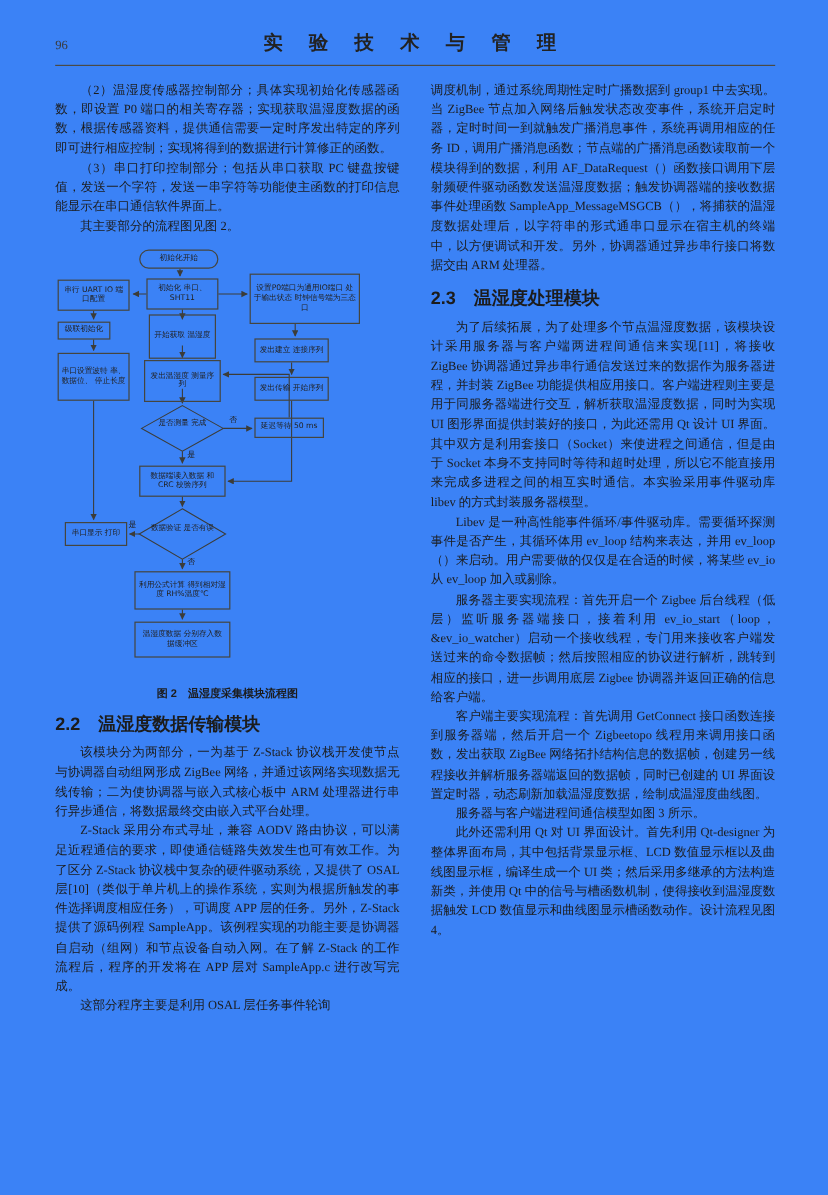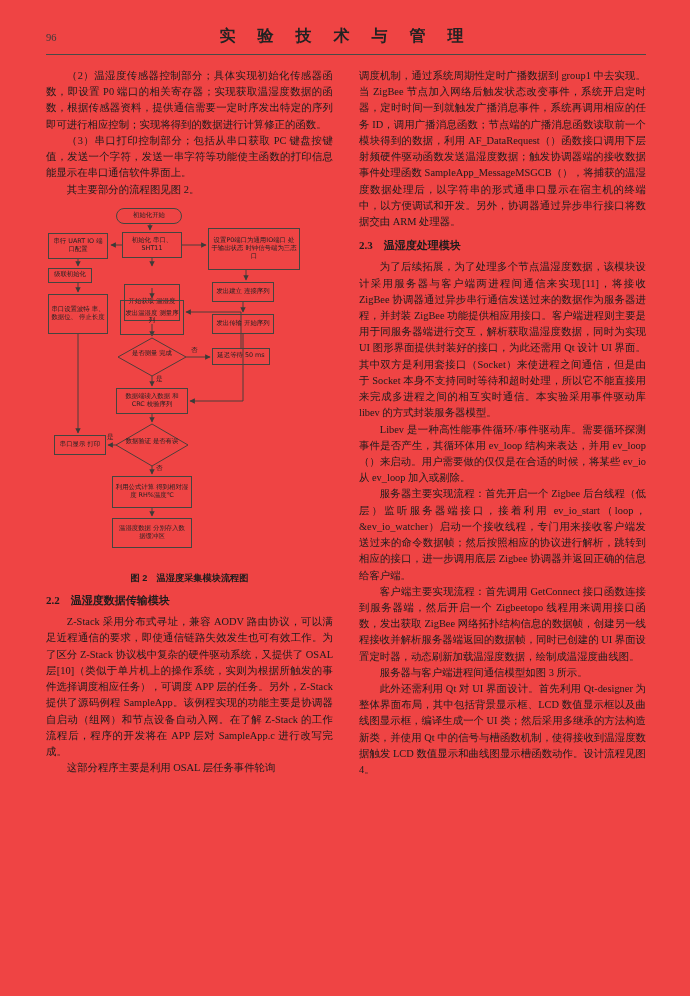--- a/index.html
+++ b/index.html
@@ -1,33 +1,33 @@
 <!DOCTYPE html>
 <html><head>
 <meta charset="utf-8">
 <style>
   * { margin:0; padding:0; box-sizing:border-box; }
   html,body { background:#dddcd6; }
   .page {
     width:690px; height:996px; margin:0 auto; overflow:hidden;
-    background:#ef4444; color:#1c1c1c;
+    background:#3b82f6; color:#1c1c1c;
     padding:26px 44px 7px 46px;
     font-family:"Liberation Serif","DejaVu Serif",serif;
   }
   .header { display:flex; align-items:baseline; }
   .pagenum { width:60px; font-size:10.5px; color:#3a3a3a; }
   .journal { flex:1; text-align:center; font-size:16px; font-weight:bold; letter-spacing:9px; margin-right:60px; color:#222; }
   .header-rule { border-bottom:1.2px solid #4a4a46; margin-top:7px; margin-bottom:13px; }
   .columns { display:flex; gap:26px; }
   .col { width:287px; font-size:10.4px; line-height:1.56; text-align:justify; }
   .col p { text-indent:2em; }
   .col p.noindent { text-indent:0; }
   h3.sec {
-    font-size:11px; font-weight:bold; margin:7px 0 5px;
-    font-family:Liberation Serif, serif; text-indent:0;
+    font-size:15px; font-weight:bold; margin:7px 0 5px;
+    font-family:Liberation Sans, sans-serif; text-indent:0;
   }
   .figcap {
     text-align:center; font-size:9.2px; font-weight:bold; margin:13px 0 6px;
     font-family:"Liberation Sans","DejaVu Sans",sans-serif;
   }
   
   .flow {
     position:relative; width:292px; height:352px; margin:8px auto 0;
     font-family:"DejaVu Sans","Liberation Sans",sans-serif;
   }
@@ -89,41 +89,42 @@
             <polygon points="106,132 140,151 106,170 72,151"></polygon>
             <polygon points="106,218 142,239 106,260 70,239"></polygon>
           </g>
         </svg>
 
         <div class="fnode round" style="left:70px;top:2px;width:66px;height:16px">初始化开始</div>
         <div class="fnode" style="left:2px;top:27px;width:60px;height:26px">串行 UART IO 端口配置</div>
         <div class="fnode" style="left:76px;top:26px;width:60px;height:26px">初始化 串口、SHT11</div>
         <div class="fnode" style="left:162px;top:22px;width:92px;height:42px">设置P0端口为通用IO端口 处于输出状态 时钟信号端为三态口</div>
         <div class="fnode" style="left:2px;top:62px;width:44px;height:15px">级联初始化</div>
-        <div class="fnode" style="left:78px;top:78px;width:56px;height:37px">开始获取 温湿度</div>
+        <div class="fnode" style="left:78px;top:56px;width:56px;height:37px">开始获取 温湿度</div>
         <div class="fnode" style="left:166px;top:76px;width:62px;height:20px">发出建立 连接序列</div>
         <div class="fnode" style="left:2px;top:88px;width:60px;height:40px">串口设置波特 率、数据位、 停止长度</div>
         <div class="fnode" style="left:74px;top:94px;width:64px;height:35px">发出温湿度 测量序列</div>
         <div class="fnode" style="left:166px;top:108px;width:62px;height:20px">发出传输 开始序列</div>
         <div class="dtext" style="left:74px;top:143px;width:64px">是否测量 完成</div>
         <div class="fnode" style="left:166px;top:142px;width:58px;height:17px">延迟等待 50 ms</div>
         <div class="fnode" style="left:70px;top:182px;width:72px;height:26px">数据端读入数据 和 CRC 校验序列</div>
         <div class="dtext" style="left:72px;top:231px;width:68px">数据验证 是否有误</div>
         <div class="fnode" style="left:8px;top:229px;width:52px;height:20px">串口显示 打印</div>
         <div class="fnode" style="left:66px;top:270px;width:80px;height:32px">利用公式计算 得到相对湿度 RH%温度℃</div>
         <div class="fnode" style="left:66px;top:312px;width:80px;height:30px">温湿度数据 分别存入数 据缓冲区</div>
 
         <div class="flabel" style="left:145px;top:141px">否</div>
         <div class="flabel" style="left:110px;top:170px">是</div>
         <div class="flabel" style="left:61px;top:228px">是</div>
         <div class="flabel" style="left:110px;top:259px">否</div>
       </div>
       <div class="figcap">图 2　温湿度采集模块流程图</div>
 
       <h3 class="sec">2.2　温湿度数据传输模块</h3>
+      <p>该模块分为两部分，一为基于 Z-Stack 协议栈开发使节点与协调器自动组网形成 ZigBee 网络，并通过该网络实现数据无线传输；二为使协调器与嵌入式核心板中 ARM 处理器进行串行异步通信，将数据最终交由嵌入式平台处理。</p>
       <p>Z-Stack 采用分布式寻址，兼容 AODV 路由协议，可以满足近程通信的要求，即使通信链路失效发生也可有效工作。为了区分 Z-Stack 协议栈中复杂的硬件驱动系统，又提供了 OSAL 层[10]（类似于单片机上的操作系统，实则为根据所触发的事件选择调度相应任务），可调度 APP 层的任务。另外，Z-Stack 提供了源码例程 SampleApp。该例程实现的功能主要是协调器自启动（组网）和节点设备自动入网。在了解 Z-Stack 的工作流程后，程序的开发将在 APP 层对 SampleApp.c 进行改写完成。</p>
       <p>这部分程序主要是利用 OSAL 层任务事件轮询</p>
     </div>
 
     <div class="col">
       <p class="noindent">调度机制，通过系统周期性定时广播数据到 group1 中去实现。当 ZigBee 节点加入网络后触发状态改变事件，系统开启定时器，定时时间一到就触发广播消息事件，系统再调用相应的任务 ID，调用广播消息函数；节点端的广播消息函数读取前一个模块得到的数据，利用 AF_DataRequest（）函数接口调用下层射频硬件驱动函数发送温湿度数据；触发协调器端的接收数据事件处理函数 SampleApp_MessageMSGCB（），将捕获的温湿度数据处理后，以字符串的形式通串口显示在宿主机的终端中，以方便调试和开发。另外，协调器通过异步串行接口将数据交由 ARM 处理器。</p>
 
       <h3 class="sec">2.3　温湿度处理模块</h3>
       <p>为了后续拓展，为了处理多个节点温湿度数据，该模块设计采用服务器与客户端两进程间通信来实现[11]，将接收 ZigBee 协调器通过异步串行通信发送过来的数据作为服务器进程，并封装 ZigBee 功能提供相应用接口。客户端进程则主要是用于同服务器端进行交互，解析获取温湿度数据，同时为实现 UI 图形界面提供封装好的接口，为此还需用 Qt 设计 UI 界面。其中双方是利用套接口（Socket）来使进程之间通信，但是由于 Socket 本身不支持同时等待和超时处理，所以它不能直接用来完成多进程之间的相互实时通信。本实验采用事件驱动库 libev 的方式封装服务器模型。</p>
       <p>Libev 是一种高性能事件循环/事件驱动库。需要循环探测事件是否产生，其循环体用 ev_loop 结构来表达，并用 ev_loop（）来启动。用户需要做的仅仅是在合适的时候，将某些 ev_io 从 ev_loop 加入或剔除。</p>

